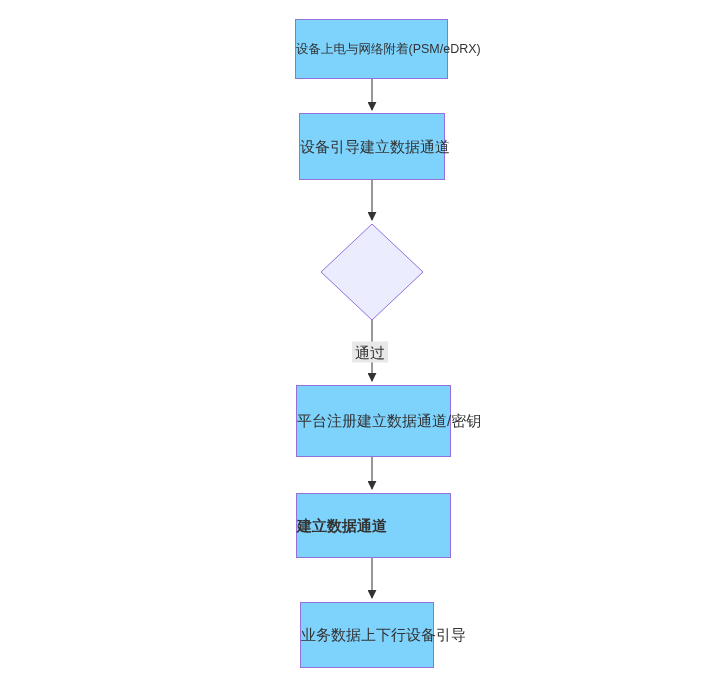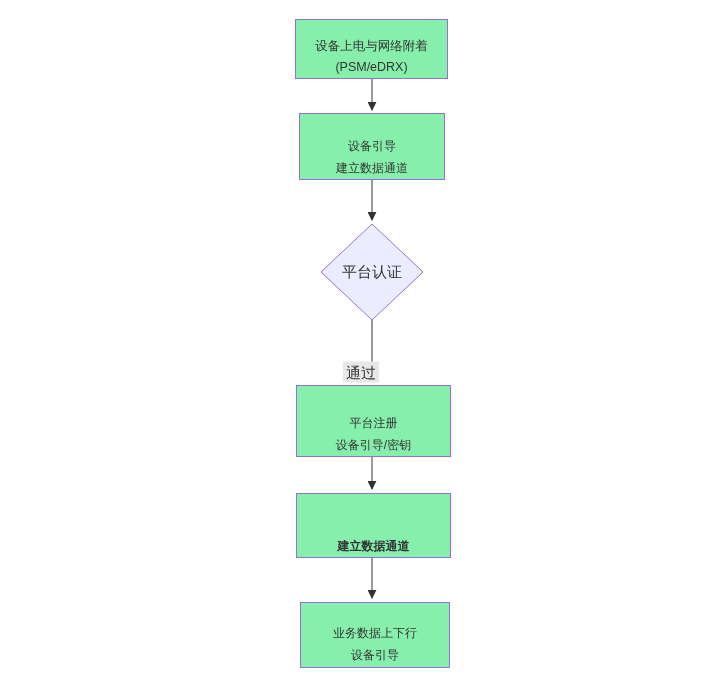--- a/index.html
+++ b/index.html
@@ -19,58 +19,57 @@
   .connectors {
     position: absolute;
     left: 0;
     top: 0;
     width: 726px;
     height: 700px;
   }
   .node {
     position: absolute;
     box-sizing: border-box;
-    background: #86efac;
+    background: #7dd3fc;
     border: 1px solid #9370DB;
     display: flex;
-    flex-direction: column;
+    flex-direction: row;
     align-items: center;
-    justify-content: flex-end;
+    justify-content: space-between;
     text-align: center;
     color: #333333;
   }
   .node .ln { display: block; white-space: nowrap; }
   .txt-small { font-size: 12.5px; line-height: 21px; }
-  .txt-norm  { font-size: 12px;   line-height: 22px; }
+  .txt-norm  { font-size: 15px;   line-height: 22px; }
   #n1 { left: 295px; top: 19px;  width: 153px; height: 60px; }
   #n2 { left: 299px; top: 113px; width: 146px; height: 67px; }
   #n4 { left: 296px; top: 385px; width: 155px; height: 72px; }
   #n5 { left: 296px; top: 493px; width: 155px; height: 65px; font-weight: bold; }
-  #n6 { left: 300px; top: 602px; width: 150px; height: 66px; font-family: Liberation Mono, monospace; }
+  #n6 { left: 300px; top: 602px; width: 134px; height: 66px; }
   .diamond-label {
     position: absolute;
     left: 321px; top: 224px;
     width: 102px; height: 96px;
     display: flex;
     align-items: center;
     justify-content: center;
     font-size: 15px;
     color: #333333;
   }
   .edge-label {
     position: absolute;
-    left: 361px; top: 352px;
+    left: 370px; top: 352px;
     transform: translate(-50%, -50%);
     background: #e8e8e8;
     padding: 1px 3px;
     font-size: 15px;
     line-height: 19px;
     color: #333333;
     white-space: nowrap;
-    margin-top: 20px;
   }
 </style>
 </head>
 <body>
 
 <div class="canvas">
 
   <svg class="connectors" width="726" height="700" viewBox="0 0 726 700" xmlns="http://www.w3.org/2000/svg">
     <defs>
       <marker id="arrowhead" viewBox="0 0 10 10" refX="9" refY="5" markerWidth="9" markerHeight="9" orient="auto">
@@ -88,29 +87,26 @@
   <div class="node txt-small" id="n1">
     <span class="ln">设备上电与网络附着</span>
     <span class="ln">(PSM/eDRX)</span>
   </div>
 
   <div class="node txt-norm" id="n2">
     <span class="ln">设备引导</span>
     <span class="ln">建立数据通道</span>
   </div>
 
-  <div class="diamond-label">
-    <span class="ln">平台认证</span>
-  </div>
 
   <div class="edge-label">通过</div>
 
   <div class="node txt-norm" id="n4">
     <span class="ln">平台注册</span>
-    <span class="ln">设备引导/密钥</span>
+    <span class="ln">建立数据通道/密钥</span>
   </div>
 
   <div class="node txt-norm" id="n5">
     <span class="ln">建立数据通道</span>
   </div>
 
   <div class="node txt-norm" id="n6">
     <span class="ln">业务数据上下行</span>
     <span class="ln">设备引导</span>
   </div>

